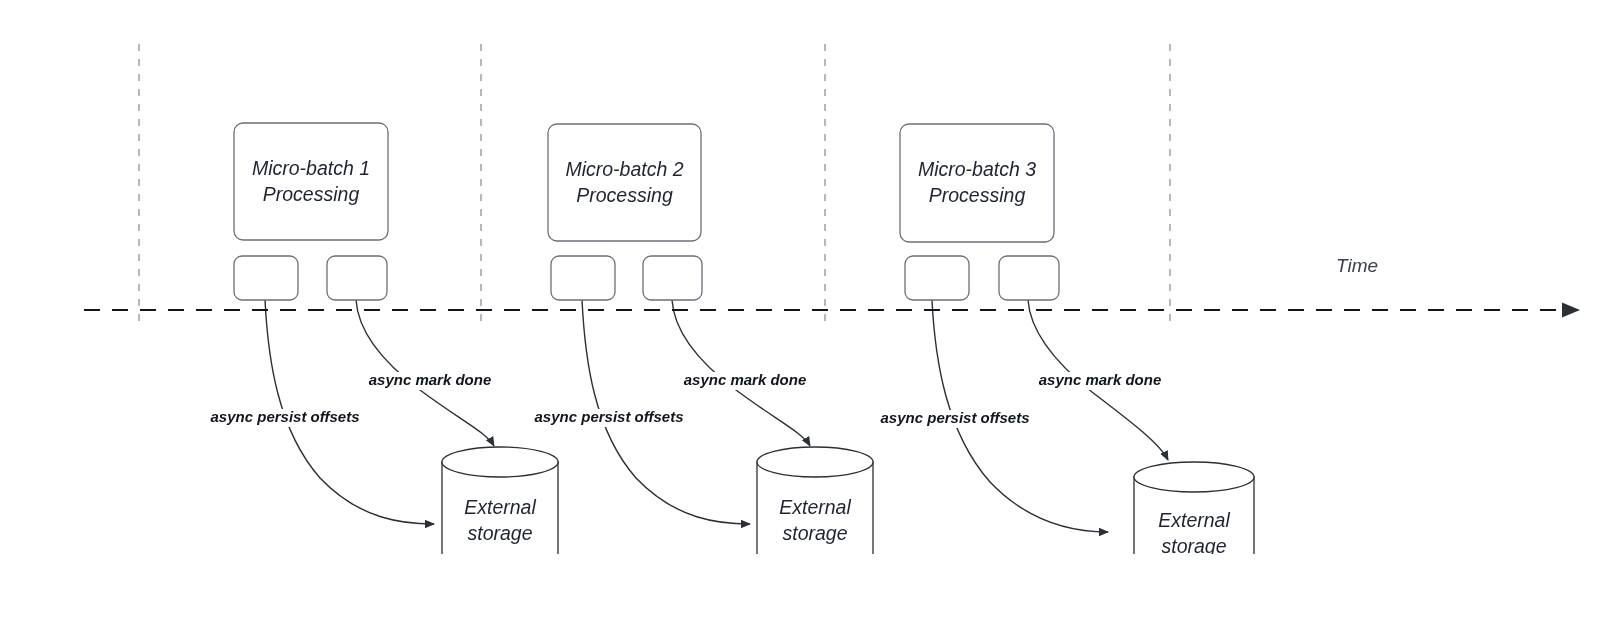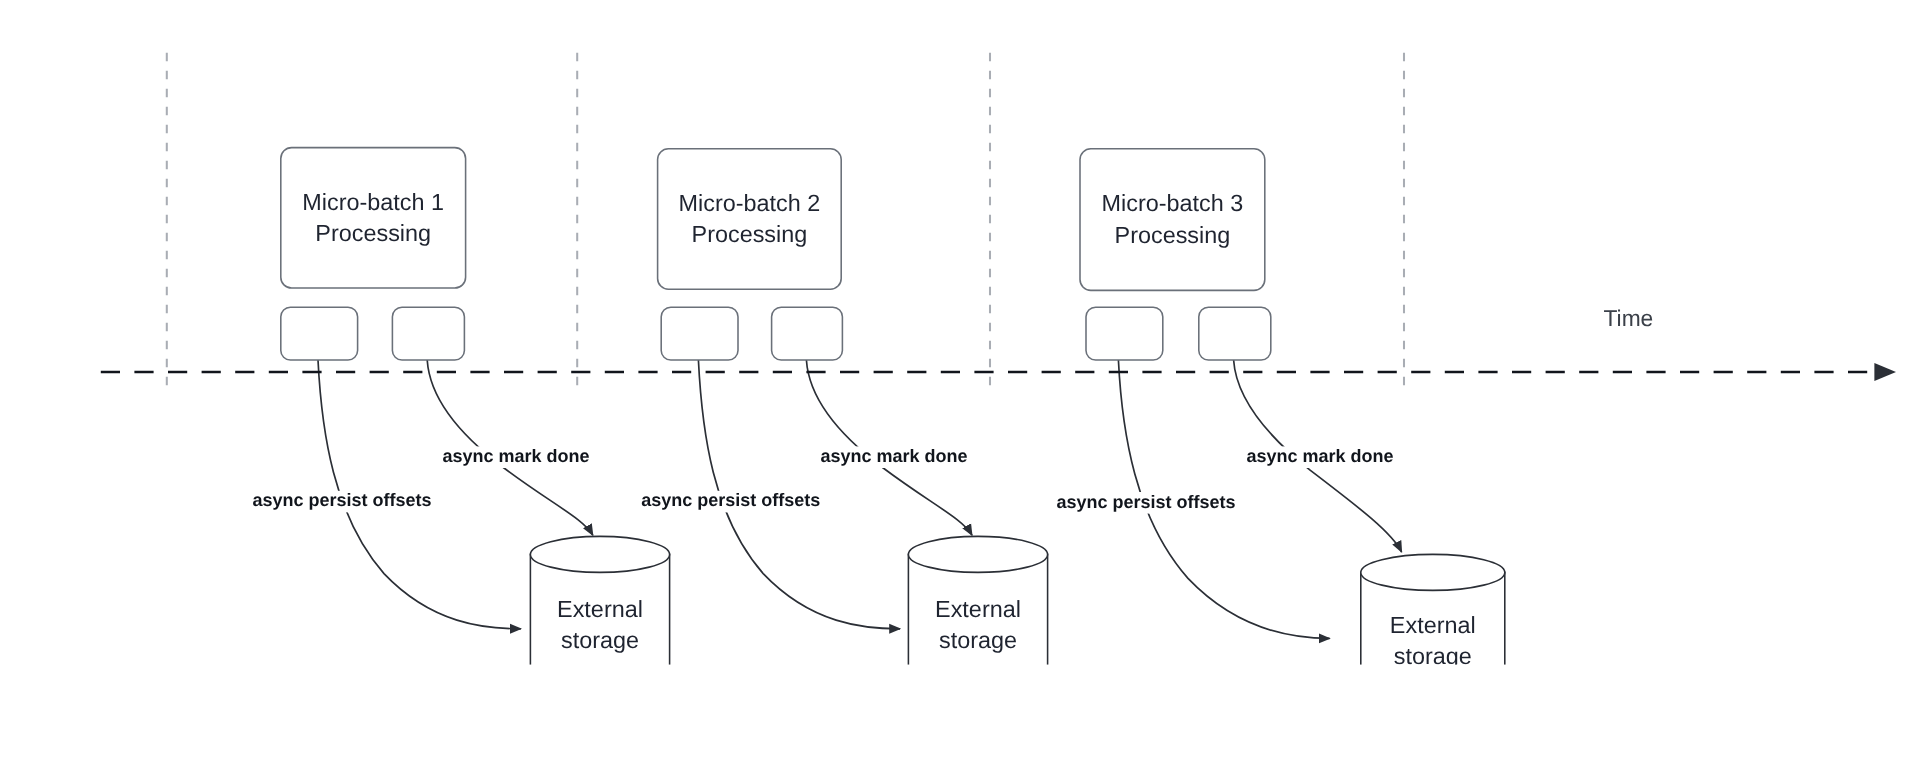--- a/index.html
+++ b/index.html
@@ -10,20 +10,21 @@
   }
   body {
     font-family: "Liberation Sans", sans-serif;
   }
   #diagram-root {
     position: relative;
     width: 1600px;
     height: 554px;
     background: #ffffff;
     overflow: hidden;
+    font-style: italic;
   }
   #diagram-svg {
     position: absolute;
     left: 0;
     top: 0;
     width: 1600px;
     height: 642px;
   }
   .node-label {
     font-family: "Liberation Sans", sans-serif;

